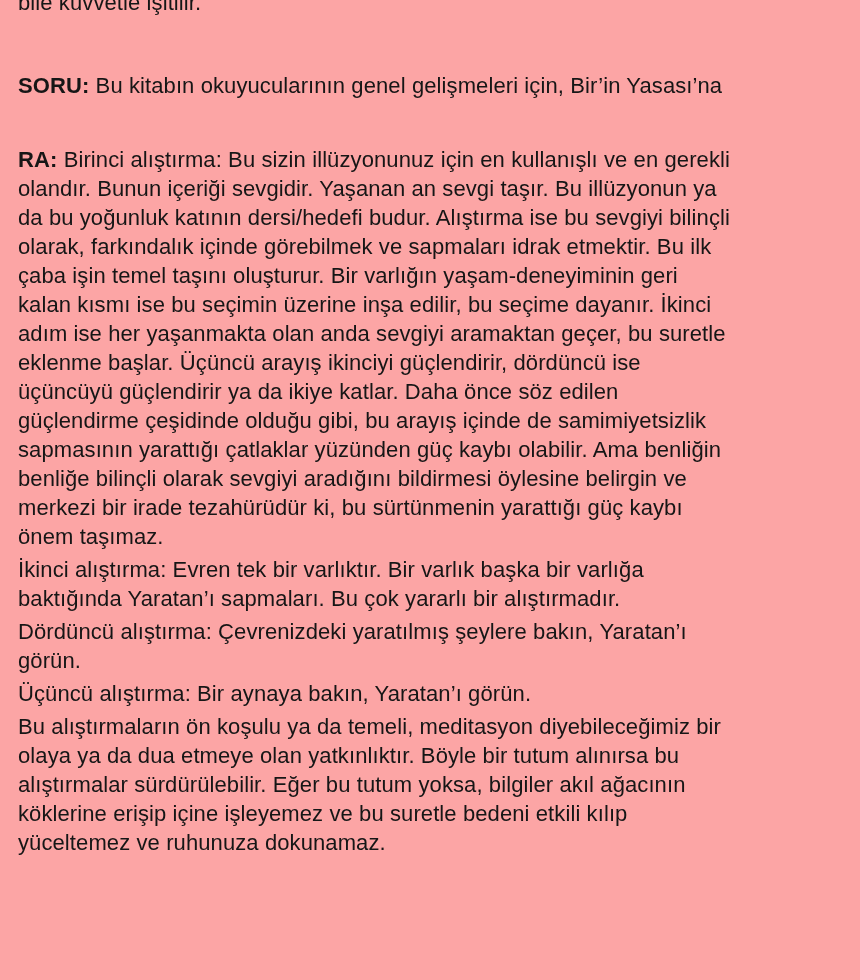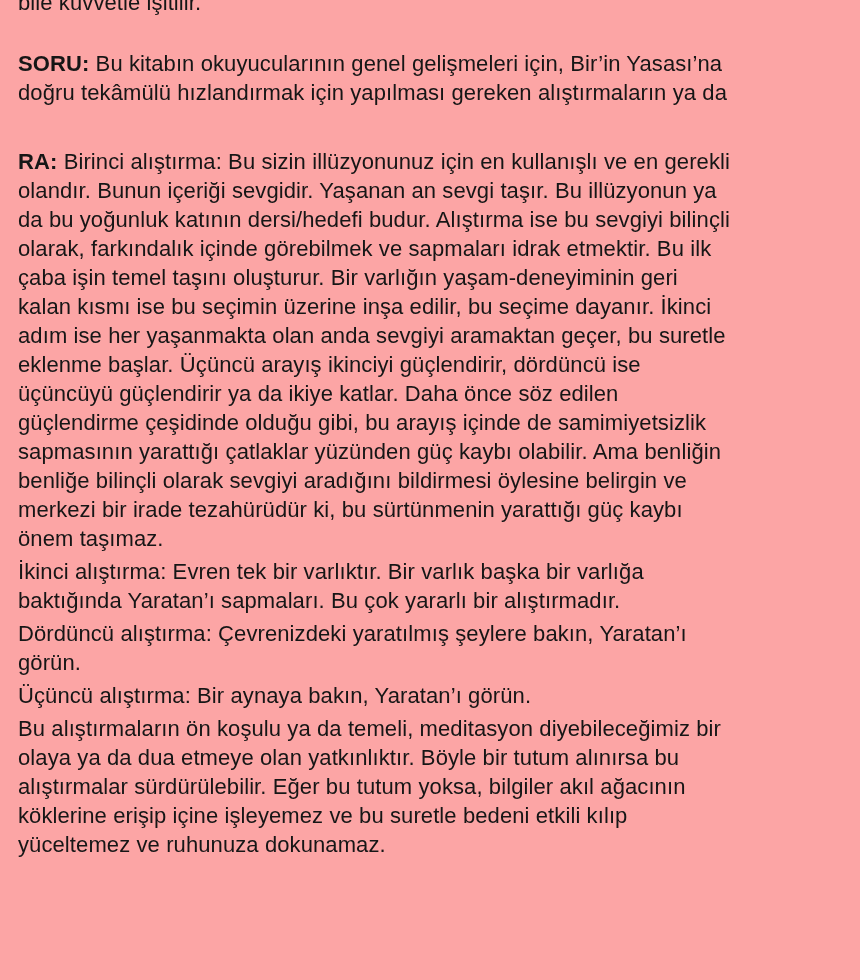--- a/index.html
+++ b/index.html
@@ -19,33 +19,33 @@
     font-size: 22px;
     line-height: 29px;
     color: #161616;
   }
   .para {
     margin: 0;
     white-space: nowrap;
     letter-spacing: 0.1px;
   }
   .para.continuation { margin-top: -12px; }
-  .para.question     { margin-top: 32px; }
-  .para.answer       { margin-top: 40px; }
+  .para.question     { margin-top: 54px; }
+  .para.answer       { margin-top: 16px; }
   .para.body         { margin-top: 4px; }
   .speaker {
     font-weight: bold;
   }
 </style>
 </head>
 <body>
 
 <main class="page">
   <div id="paragraph-container">
       <p class="para continuation"><span>bile kuvvetle işitilir.</span></p>
-      <p class="para question"><span class="speaker">SORU:</span> <span>Bu kitabın okuyucularının genel gelişmeleri için, Bir’in Yasası’na</span><br><span>doğru tekâmülü hızlandırmak için yapılması gereken alıştırmaların ya da</span><br></p>
+      <p class="para question"><span class="speaker">SORU:</span> <span>Bu kitabın okuyucularının genel gelişmeleri için, Bir’in Yasası’na</span><br><br></p>
       <p class="para answer"><span class="speaker">RA:</span> <span>Birinci alıştırma: Bu sizin illüzyonunuz için en kullanışlı ve en gerekli</span><br><span>olandır. Bunun içeriği sevgidir. Yaşanan an sevgi taşır. Bu illüzyonun ya</span><br><span>da bu yoğunluk katının dersi/hedefi budur. Alıştırma ise bu sevgiyi bilinçli</span><br><span>olarak, farkındalık içinde görebilmek ve sapmaları idrak etmektir. Bu ilk</span><br><span>çaba işin temel taşını oluşturur. Bir varlığın yaşam-deneyiminin geri</span><br><span>kalan kısmı ise bu seçimin üzerine inşa edilir, bu seçime dayanır. İkinci</span><br><span>adım ise her yaşanmakta olan anda sevgiyi aramaktan geçer, bu suretle</span><br><span>eklenme başlar. Üçüncü arayış ikinciyi güçlendirir, dördüncü ise</span><br><span>üçüncüyü güçlendirir ya da ikiye katlar. Daha önce söz edilen</span><br><span>güçlendirme çeşidinde olduğu gibi, bu arayış içinde de samimiyetsizlik</span><br><span>sapmasının yarattığı çatlaklar yüzünden güç kaybı olabilir. Ama benliğin</span><br><span>benliğe bilinçli olarak sevgiyi aradığını bildirmesi öylesine belirgin ve</span><br><span>merkezi bir irade tezahürüdür ki, bu sürtünmenin yarattığı güç kaybı</span><br><span>önem taşımaz.</span></p>
       <p class="para body"><span>İkinci alıştırma: Evren tek bir varlıktır. Bir varlık başka bir varlığa</span><br><span>baktığında Yaratan’ı sapmaları. Bu çok yararlı bir alıştırmadır.</span></p>
       <p class="para body"><span>Dördüncü alıştırma: Çevrenizdeki yaratılmış şeylere bakın, Yaratan’ı</span><br><span>görün.</span></p>
       <p class="para body"><span>Üçüncü alıştırma: Bir aynaya bakın, Yaratan’ı görün.</span></p>
       <p class="para body"><span>Bu alıştırmaların ön koşulu ya da temeli, meditasyon diyebileceğimiz bir</span><br><span>olaya ya da dua etmeye olan yatkınlıktır. Böyle bir tutum alınırsa bu</span><br><span>alıştırmalar sürdürülebilir. Eğer bu tutum yoksa, bilgiler akıl ağacının</span><br><span>köklerine erişip içine işleyemez ve bu suretle bedeni etkili kılıp</span><br><span>yüceltemez ve ruhunuza dokunamaz.</span></p>
     </div>
 </main>
 
 </body></html>

